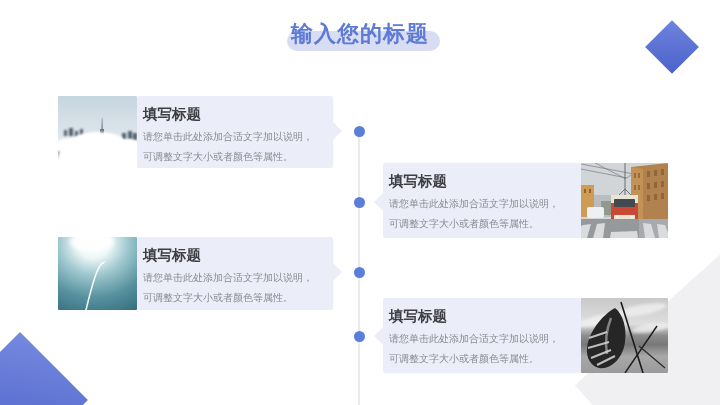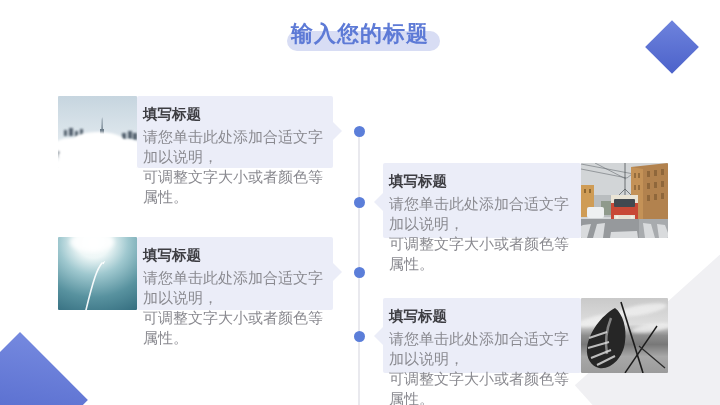--- a/index.html
+++ b/index.html
@@ -25,21 +25,21 @@
     background:#e9e9ee;z-index:1;}
   .timeline-dot{position:absolute;left:354px;width:11px;height:11px;border-radius:50%;
     background:#5b7ed9;z-index:3;}
   .dot1{top:126px}.dot2{top:197px}.dot3{top:267px}.dot4{top:331px}
   
   .photo{position:absolute;z-index:2;border-radius:1px;overflow:hidden;}
   .photo svg{display:block;width:100%;height:100%;}
   .bubble{position:absolute;background:#ebedf8;border-radius:2px;z-index:2;
     padding:8px 0 0 6px;box-sizing:border-box;}
   .bubble-title{font-size:14.5px;font-weight:700;color:#3d3d42;line-height:20px;margin-bottom:3px;}
-  .bubble-desc{font-size:15px;color:#8a8a90;line-height:20px;width:182px;}
+  .bubble-desc{font-size:10px;color:#8a8a90;line-height:20px;width:182px;}
   .bubble::after{content:"";position:absolute;width:0;height:0;border-style:solid;}
   .bubble.side-left::after{right:-9px;border-width:9px 0 9px 9px;
     border-color:transparent transparent transparent #ebedf8;}
   .bubble.side-right::after{left:-9px;border-width:9px 9px 9px 0;
     border-color:transparent #ebedf8 transparent transparent;}
   .bubble.r1{left:137px;top:96px;width:196px;height:72px;}  .bubble.r1::after{top:26px;}
   .bubble.r2{left:383px;top:163px;width:198px;height:75px;} .bubble.r2::after{top:30px;}
   .bubble.r3{left:137px;top:237px;width:196px;height:73px;} .bubble.r3::after{top:26px;}
   .bubble.r4{left:383px;top:298px;width:198px;height:75px;} .bubble.r4::after{top:29px;}
   .photo.p1{left:58px;top:96px;width:79px;height:72px;}

